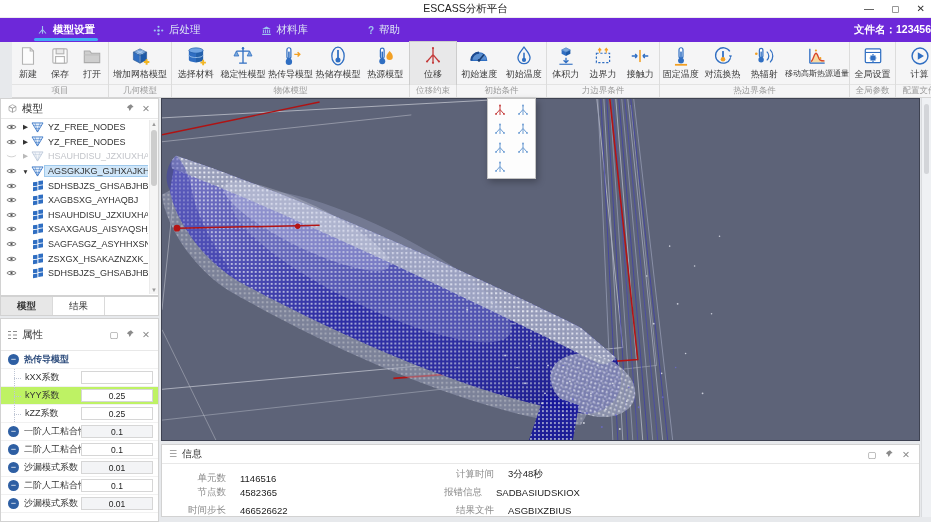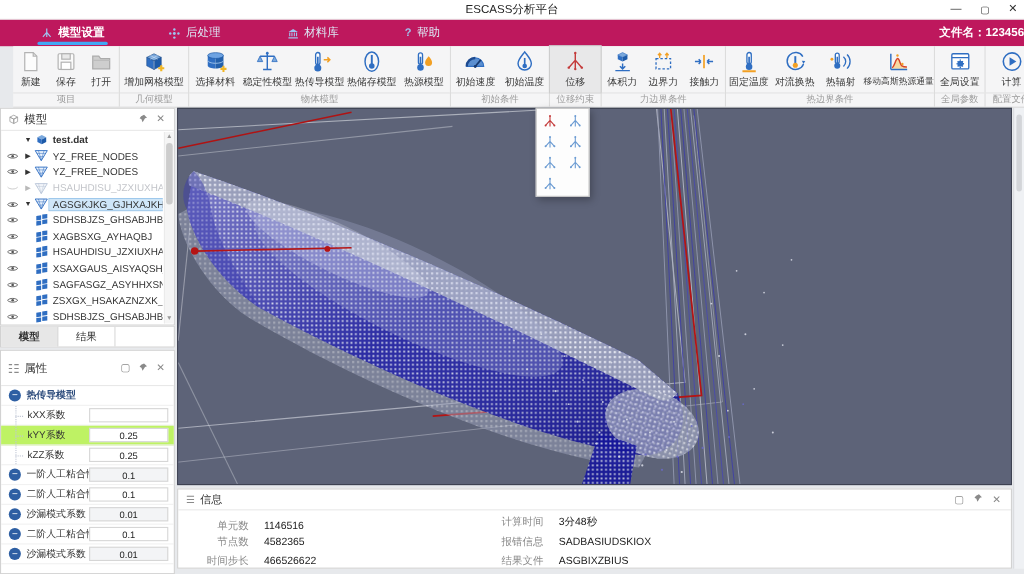--- a/index.html
+++ b/index.html
@@ -7,21 +7,21 @@
   body{font-family:"Liberation Sans","DejaVu Sans",sans-serif;background:#e7e9ec;position:relative}
   #app{position:absolute;left:0;top:0;width:931px;height:522px}
 
   
   .titlebar{position:absolute;left:0;top:0;width:931px;height:18px;background:#fff;display:flex;align-items:center;justify-content:center;border-bottom:1px solid #ececec}
   .titlebar .ttl{font-size:10.5px;color:#222}
   .wctrl{position:absolute;right:6px;top:0;height:18px;display:flex;align-items:center;gap:17px}
   .wctrl span{font-size:10px;color:#333;line-height:18px;cursor:default}
 
   
-  .menubar{position:absolute;left:0;top:18px;width:931px;height:24px;background:#be185d;display:flex;align-items:center}
+  .menubar{position:absolute;left:0;top:18px;width:931px;height:24px;background:#6d28d9;display:flex;align-items:center}
   .mtab{display:flex;align-items:center;gap:5px;color:#dce6f4;font-size:10.5px;padding:0 15px;height:100%;position:relative}
   .mtab.active{color:#fff;font-weight:bold}
   .mtab.active::after{content:"";position:absolute;left:12px;right:12px;bottom:1px;height:3px;background:#41a8f5;border-radius:2px}
   .filelabel{margin-left:auto;color:#fff;font-size:10.5px;font-weight:bold;}
 
   
   .toolbar{position:absolute;left:12px;top:42px;width:931px;height:56px;background:#f5f5f6;border-bottom:1px solid #d5d5d5;display:flex}
   .tgroup{display:flex;flex-direction:column;border-right:1px solid #dcdcdc;height:100%}
   .tbtns{flex:1;display:flex}
   .tbtn{flex:1;display:flex;flex-direction:column;align-items:center;padding-top:3px;gap:1px;cursor:default}
@@ -225,61 +225,61 @@
               <rect x="6.8" y="6" width="1.4" height="6.5" fill="#2f6ec2"></rect>
               <circle cx="7.5" cy="14.8" r="2.7" fill="#2f6ec2"></circle>
               <path d="M14.2 5.5c1.7 1.8 2.9 3.4 2.9 5.2a2.9 2.9 0 11-5.8 0c0-1.8 1.4-3.1 2.9-5.2z" fill="#f2a024"></path>
             </svg>
           <span class="lbl">热源模型</span>
         </div>
       </div>
       <div class="tcap">物体模型</div>
     </div>
 
-    <div class="tgroup" style="width:90px">
-      <div class="tbtns">
-        <div class="tbtn">
-          <svg viewBox="0 0 20 20">
-              <path d="M3 14a7 7 0 0114 0z" fill="#5b8fd0" stroke="#2f6ec2" stroke-width="1"></path>
-              <path d="M3 14a7 7 0 017-7" fill="none" stroke="#1d4a8f" stroke-width="2"></path>
-              <line x1="10" y1="14" x2="14.6" y2="8.6" stroke="#173a70" stroke-width="1.4"></line>
-              <circle cx="10" cy="14" r="1.2" fill="#173a70"></circle>
-            </svg>
-          <span class="lbl">初始速度</span>
-        </div>
-        <div class="tbtn">
-          <svg viewBox="0 0 20 20">
-              <path d="M10 2c3 3.9 5.5 6.5 5.5 9.5a5.5 5.5 0 11-11 0C4.5 8.5 7 5.9 10 2z" fill="none" stroke="#2f6ec2" stroke-width="1.2"></path>
-              <rect x="9.3" y="7" width="1.4" height="5" fill="#2f6ec2"></rect>
-              <circle cx="10" cy="13.6" r="1.9" fill="#2f6ec2"></circle>
-            </svg>
-          <span class="lbl">初始温度</span>
-        </div>
-      </div>
-      <div class="tcap">初始条件</div>
-    </div>
-
     <div class="tgroup" style="width:47px">
       <div class="tbtns">
         <div class="tbtn active">
           <svg viewBox="0 0 20 20">
               <g stroke="#c43b3b" stroke-width="1.2" fill="none">
                 <path d="M10 2.8v6M10 8.8L4.6 15M10 8.8l5.4 6.2M10 8.8v7.4"></path>
               </g>
               <g fill="#c43b3b">
                 <circle cx="10" cy="2.8" r="1"></circle>
                 <circle cx="4.6" cy="15" r="1"></circle>
                 <circle cx="15.4" cy="15" r="1"></circle>
                 <circle cx="10" cy="16.2" r="1"></circle>
               </g>
             </svg>
           <span class="lbl">位移</span>
         </div>
       </div>
       <div class="tcap">位移约束</div>
+    </div>
+
+    <div class="tgroup" style="width:90px">
+      <div class="tbtns">
+        <div class="tbtn">
+          <svg viewBox="0 0 20 20">
+              <path d="M3 14a7 7 0 0114 0z" fill="#5b8fd0" stroke="#2f6ec2" stroke-width="1"></path>
+              <path d="M3 14a7 7 0 017-7" fill="none" stroke="#1d4a8f" stroke-width="2"></path>
+              <line x1="10" y1="14" x2="14.6" y2="8.6" stroke="#173a70" stroke-width="1.4"></line>
+              <circle cx="10" cy="14" r="1.2" fill="#173a70"></circle>
+            </svg>
+          <span class="lbl">初始速度</span>
+        </div>
+        <div class="tbtn">
+          <svg viewBox="0 0 20 20">
+              <path d="M10 2c3 3.9 5.5 6.5 5.5 9.5a5.5 5.5 0 11-11 0C4.5 8.5 7 5.9 10 2z" fill="none" stroke="#2f6ec2" stroke-width="1.2"></path>
+              <rect x="9.3" y="7" width="1.4" height="5" fill="#2f6ec2"></rect>
+              <circle cx="10" cy="13.6" r="1.9" fill="#2f6ec2"></circle>
+            </svg>
+          <span class="lbl">初始温度</span>
+        </div>
+      </div>
+      <div class="tcap">初始条件</div>
     </div>
 
     <div class="tgroup" style="width:113px">
       <div class="tbtns">
         <div class="tbtn">
           <svg viewBox="0 0 20 20">
               <path d="M6 4.5l4-2 4 2-4 2z" fill="#7aa8dc" stroke="#2f6ec2" stroke-width=".5"></path>
               <path d="M6 4.5v3.5l4 2V6.5z" fill="#2f6ec2"></path>
               <path d="M14 4.5v3.5l-4 2V6.5z" fill="#1d5aa8"></path>
               <path d="M10 11.5v4.5m-2.2-2.2l2.2 2.2 2.2-2.2" stroke="#2f6ec2" stroke-width="1.2" fill="none"></path>
@@ -386,32 +386,20 @@
           <path d="M2 3.5l3.5-1.8L9 3.5 5.5 5.3z M2 3.5v4l3.5 1.8v-4z M9 3.5v4L5.5 9.3v-4z" fill="none" stroke="#9a9a9a" stroke-width=".7"></path>
         </svg>
       <span>模型</span>
       <span class="sp"></span>
       <span class="hico"><svg width="9" height="9" viewBox="0 0 10 10">
             <path d="M5.5 1.5l3 3-2 .6L5 7.5 4 9 2.9 5.9 1 5l1.6-2z" fill="#8a8a8a"></path>
           </svg></span>
       <span class="hico">✕</span>
     </div>
     <div class="treebody">
-      <div class="trow root">
-        <span class="eye"></span>
-          <span class="exp">▼</span>
-        <span class="ticon">
-            <svg width="12" height="12" viewBox="0 0 12 12">
-              <path d="M2 3.8L6 1.8l4 2L6 5.8z" fill="#7aa8dc"></path>
-              <path d="M2 3.8v4.4l4 2V5.8z" fill="#2f6ec2"></path>
-              <path d="M10 3.8v4.4l-4 2V5.8z" fill="#1d5aa8"></path>
-            </svg>
-          </span>
-        <span class="tlab">test.dat</span>
-      </div>
       <div class="trow">
         <span class="eye">
             <svg width="11" height="8" viewBox="0 0 12 8">
               <path d="M1 4c1.8-2.5 8.2-2.5 10 0-1.8 2.5-8.2 2.5-10 0z" fill="none" stroke="#555" stroke-width=".9"></path>
               <circle cx="6" cy="4" r="1.3" fill="#555"></circle>
             </svg>
           </span>
         <span class="exp">▶</span>
         <span class="ticon">
             <svg width="13" height="11" viewBox="0 0 14 12">
@@ -893,21 +881,21 @@
         <span class="ifval">4582365</span>
       </div>
       <div class="ifrow" style="left:12px;top:40px">
         <span class="iflab">时间步长</span>
         <span class="ifval">466526622</span>
       </div>
       <div class="ifrow" style="left:280px;top:4px">
         <span class="iflab">计算时间</span>
         <span class="ifval">3分48秒</span>
       </div>
-      <div class="ifrow" style="left:280px;top:22px">
+      <div class="ifrow" style="left:268px;top:22px">
         <span class="iflab">报错信息</span>
         <span class="ifval">SADBASIUDSKIOX</span>
       </div>
       <div class="ifrow" style="left:280px;top:40px">
         <span class="iflab">结果文件</span>
         <span class="ifval">ASGBIXZBIUS</span>
       </div>
     </div>
   </div>
 

